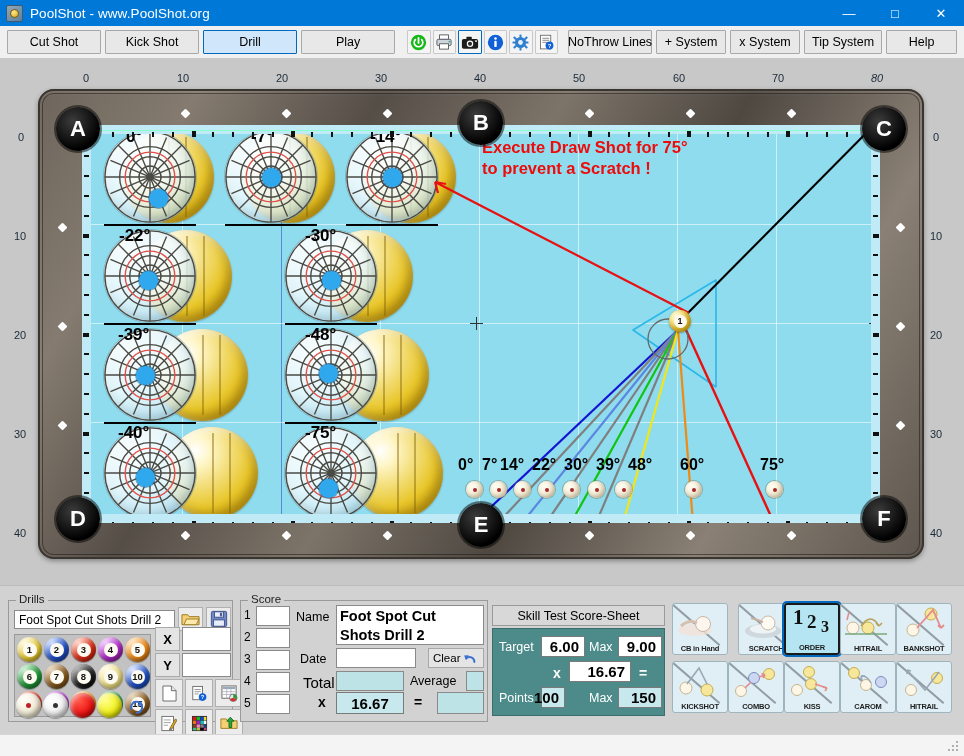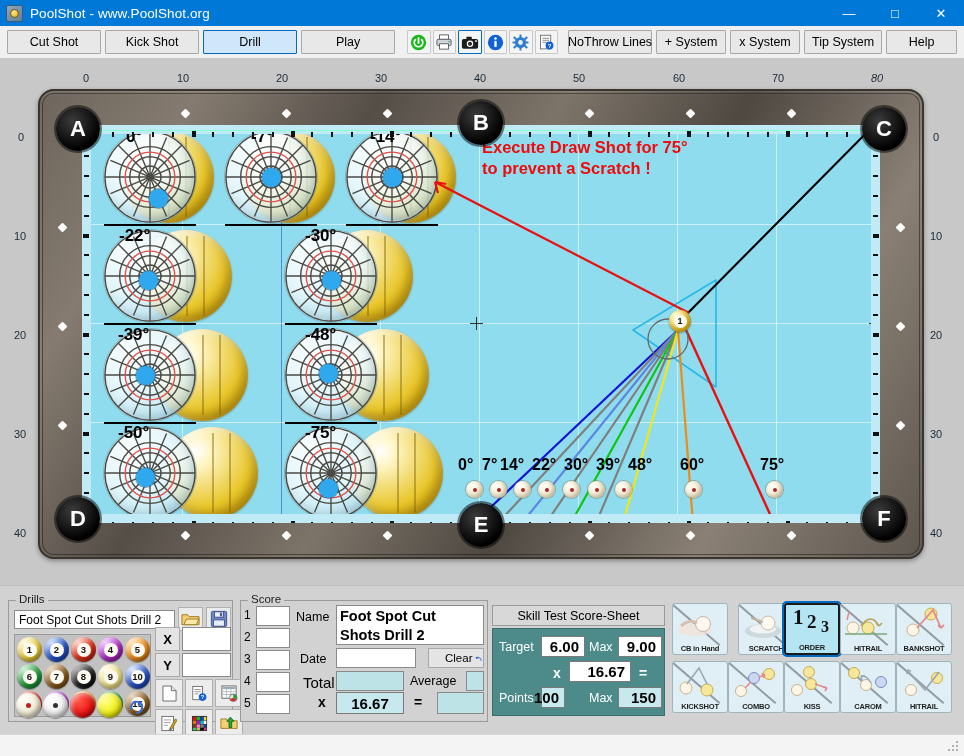--- a/index.html
+++ b/index.html
@@ -547,21 +547,21 @@
                   <circle cx="50" cy="50" r="49"></circle>
                   <circle cx="50" cy="50" r="33"></circle>
                   <circle cx="50" cy="50" r="22"></circle>
                   <circle cx="50" cy="50" r="12"></circle>
                   <path d="M50 1 V99 M1 50 H99 M15 15 L85 85 M85 15 L15 85 M7 32 L93 68 M7 68 L93 32 M32 7 L68 93 M68 7 L32 93"></path>
                 </g>
                 <circle cx="50" cy="50" r="27" stroke="#e2504a" stroke-width="1.5" fill="none"></circle>
               </svg>
           </div>
           <div class="tipdot" style="left:32px; top:41px; width:19px; height:19px;"></div>
-          <div class="anglelbl" style="left:14px; top:-4px;">-50°</div>
+          <div class="anglelbl" style="left:14px; top:-4px;">-40°</div>
         </div>
         <div class="bdia" style="left:203px; top:302px; width:92px; height:92px;">
           <div class="objball" style="left:66px; top:0; width:92px; height:92px;">
             <div class="stripe1" style="left:50%;"></div>
               <div class="stripe2" style="left:68%;"></div>
           </div>
           <div class="ghost" style="left:0; top:0; width:92px; height:92px;">
             <svg viewBox="0 0 100 100">
                 <g stroke="#4a4a44" stroke-width="1.5" fill="none">
                   <circle cx="50" cy="50" r="49"></circle>
@@ -960,21 +960,21 @@
       <div class="txtin" style="position:absolute; left:256px; top:64px; width:34px; height:20px;"></div>
       <div style="position:absolute; left:244px; top:88px; font-size:12px;">4</div>
       <div class="txtin" style="position:absolute; left:256px; top:86px; width:34px; height:20px;"></div>
       <div style="position:absolute; left:244px; top:110px; font-size:12px;">5</div>
       <div class="txtin" style="position:absolute; left:256px; top:108px; width:34px; height:20px;"></div>
     </div>
     <div style="position:absolute; left:296px; top:24px; font-size:12.5px;">Name</div>
     <div style="position:absolute; left:336px; top:19px; width:148px; height:40px; background:#fff; border:1px solid #8a8a8a; font-size:14.5px; font-weight:bold; line-height:19px; padding:1px 3px; overflow:hidden;">Foot Spot Cut Shots Drill 2</div>
     <div style="position:absolute; left:300px; top:66px; font-size:12.5px;">Date</div>
     <div class="txtin" style="position:absolute; left:336px; top:62px; width:80px; height:20px;"></div>
-    <div style="position:absolute; left:428px; top:62px; width:56px; height:20px; background:#e4e4e4; border:1px solid #a8a8a8; display:flex; align-items:center; padding-left:16px; font-size:11.5px;">
+    <div style="position:absolute; left:428px; top:62px; width:56px; height:20px; background:#e4e4e4; border:1px solid #a8a8a8; display:flex; align-items:center; padding-left:4px; font-size:11.5px;">
       <span>Clear</span>
       <svg width="14" height="13" viewBox="0 0 16 14" style="margin-left:3px;">
           <path d="M13 11a5.5 5.5 0 0 0-9.5-4" fill="none" stroke="#3b6fd0" stroke-width="2.2" stroke-linecap="round"></path>
           <path d="M1.2 3.6 L6.6 3.2 L3.6 8.6 Z" fill="#3b6fd0"></path>
         </svg>
     </div>
     <div style="position:absolute; left:303px; top:88px; font-size:15px;">Total</div>
     <div class="cyanin" style="position:absolute; left:336px; top:85px; width:68px; height:20px;"></div>
     <div style="position:absolute; left:410px; top:88px; font-size:12.5px;">Average</div>
     <div class="cyanin" style="position:absolute; left:466px; top:85px; width:18px; height:20px;"></div>

